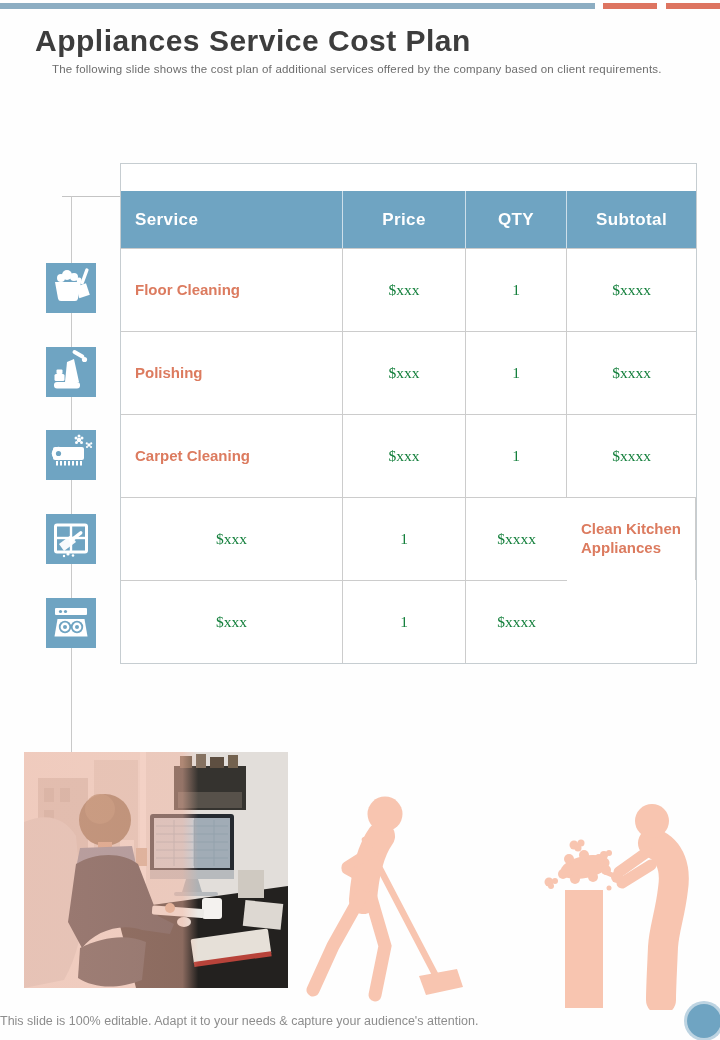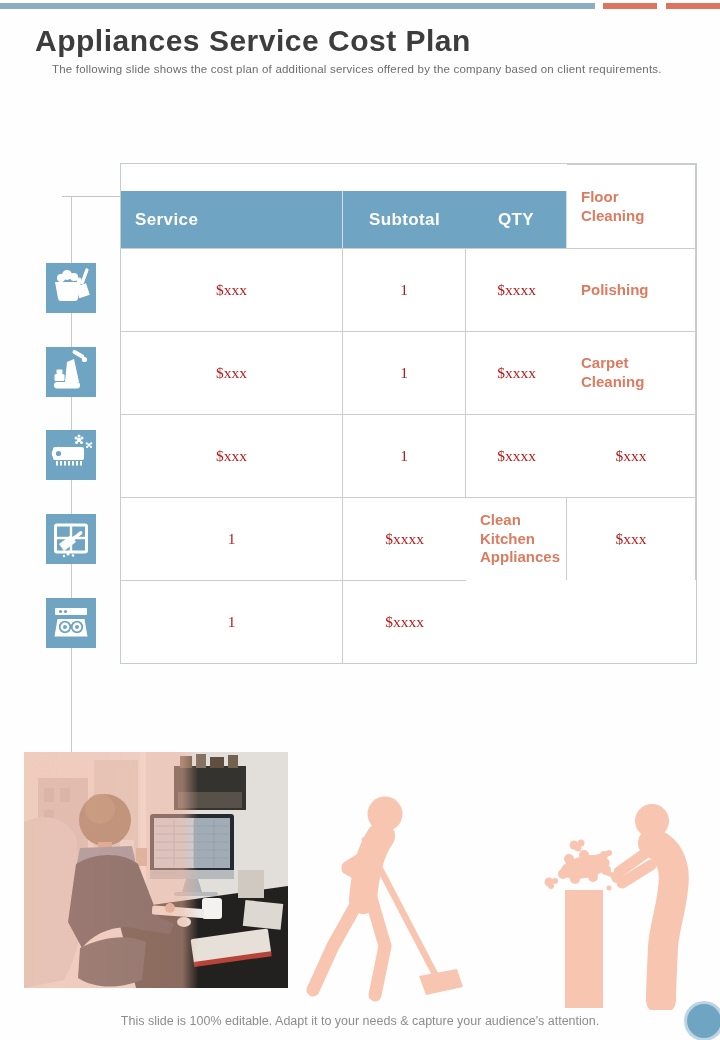--- a/index.html
+++ b/index.html
@@ -25,27 +25,27 @@
          grid-template-rows:84px repeat(5,1fr);
          border:1px solid #c6cdd1;box-sizing:border-box;background:#fff;}
   .cell{display:flex;align-items:center;justify-content:center;box-sizing:border-box;}
   .th{background:#6fa4c2;color:#fff;font-weight:bold;font-size:17px;letter-spacing:.4px;
       border-right:1px solid rgba(255,255,255,.65);margin-top:27px;}
   .th.last,.td.last{border-right:none;}
   .th.start{justify-content:flex-start;padding-left:14px;}
   .td{border-right:1px solid #ccc;border-top:1px solid #ccc;}
   .td.svc{justify-content:flex-start;padding-left:14px;padding-right:10px;
           color:#dc7b5f;font-weight:bold;font-size:15px;line-height:1.25;}
-  .td.val{font-family:"Liberation Serif",serif;font-size:15.5px;color:#b91c1c;}
+  .td.val{font-family:"Liberation Serif",serif;font-size:15.5px;color:#15803d;}
   
   .photo{position:absolute;left:24px;top:752px;width:264px;height:236px;}
   .fig-mop{position:absolute;left:305px;top:788px;width:170px;height:222px;}
   .fig-duster{position:absolute;left:535px;top:795px;width:180px;height:215px;}
   
-  .footer{position:absolute;left:0;right:0;top:1014px;text-align:center;font-size:12.5px;color:#8d8d8d;}
+  .footer{position:absolute;left:0;right:0;top:1014px;text-align:left;font-size:12.5px;color:#8d8d8d;}
   .dot{position:absolute;left:687px;top:1004px;width:34px;height:34px;border-radius:50%;
        background:#6fa4c2;box-shadow:0 0 0 3px #bdd4e2;}
 </style>
 </head>
 <body>
 
 <div class="page">
 
   <div class="bar bar-blue"></div>
   <div class="bar bar-s1"></div>
@@ -139,22 +139,23 @@
         <circle cx="19" cy="29" r="4.4" fill="#fff"></circle>
         <circle cx="19" cy="29" r="2" fill="#6fa4c2"></circle>
       <circle cx="31" cy="29" r="6.2" fill="#6fa4c2"></circle>
         <circle cx="31" cy="29" r="4.4" fill="#fff"></circle>
         <circle cx="31" cy="29" r="2" fill="#6fa4c2"></circle>
     </svg>
   </div>
 
   <div class="table">
     <div class="cell th start">Service</div>
+    <div class="cell th">Price</div>
+    <div class="cell th">QTY</div>
     <div class="cell th last">Subtotal</div>
-    <div class="cell th">QTY</div>
 
     <div class="cell td svc">Floor Cleaning</div>
     <div class="cell td val">$xxx</div>
     <div class="cell td val">1</div>
     <div class="cell td val last">$xxxx</div>
 
     <div class="cell td svc">Polishing</div>
     <div class="cell td val">$xxx</div>
     <div class="cell td val">1</div>
     <div class="cell td val last">$xxxx</div>

